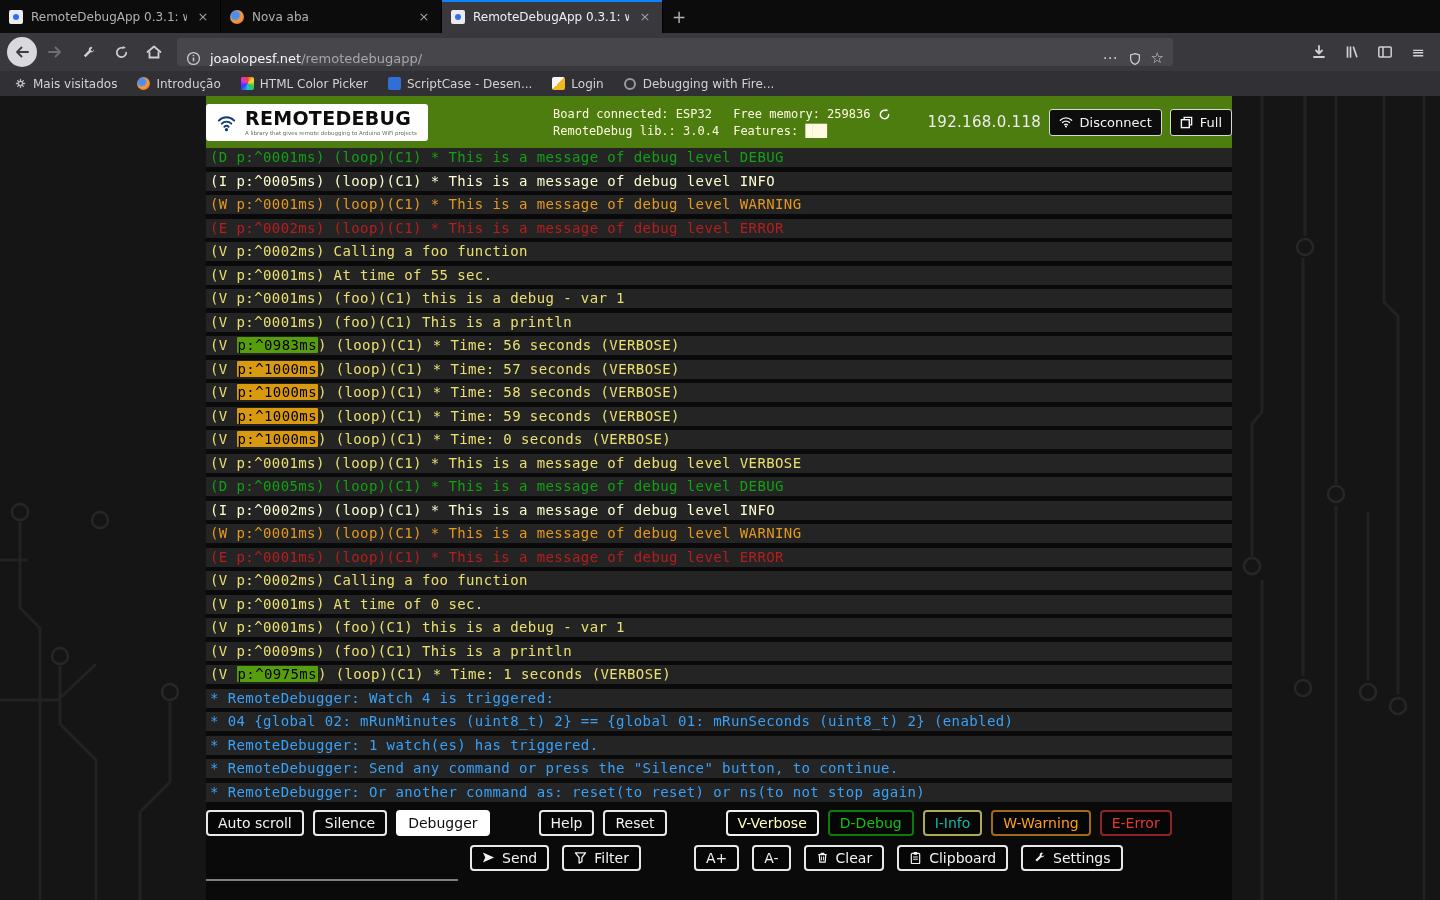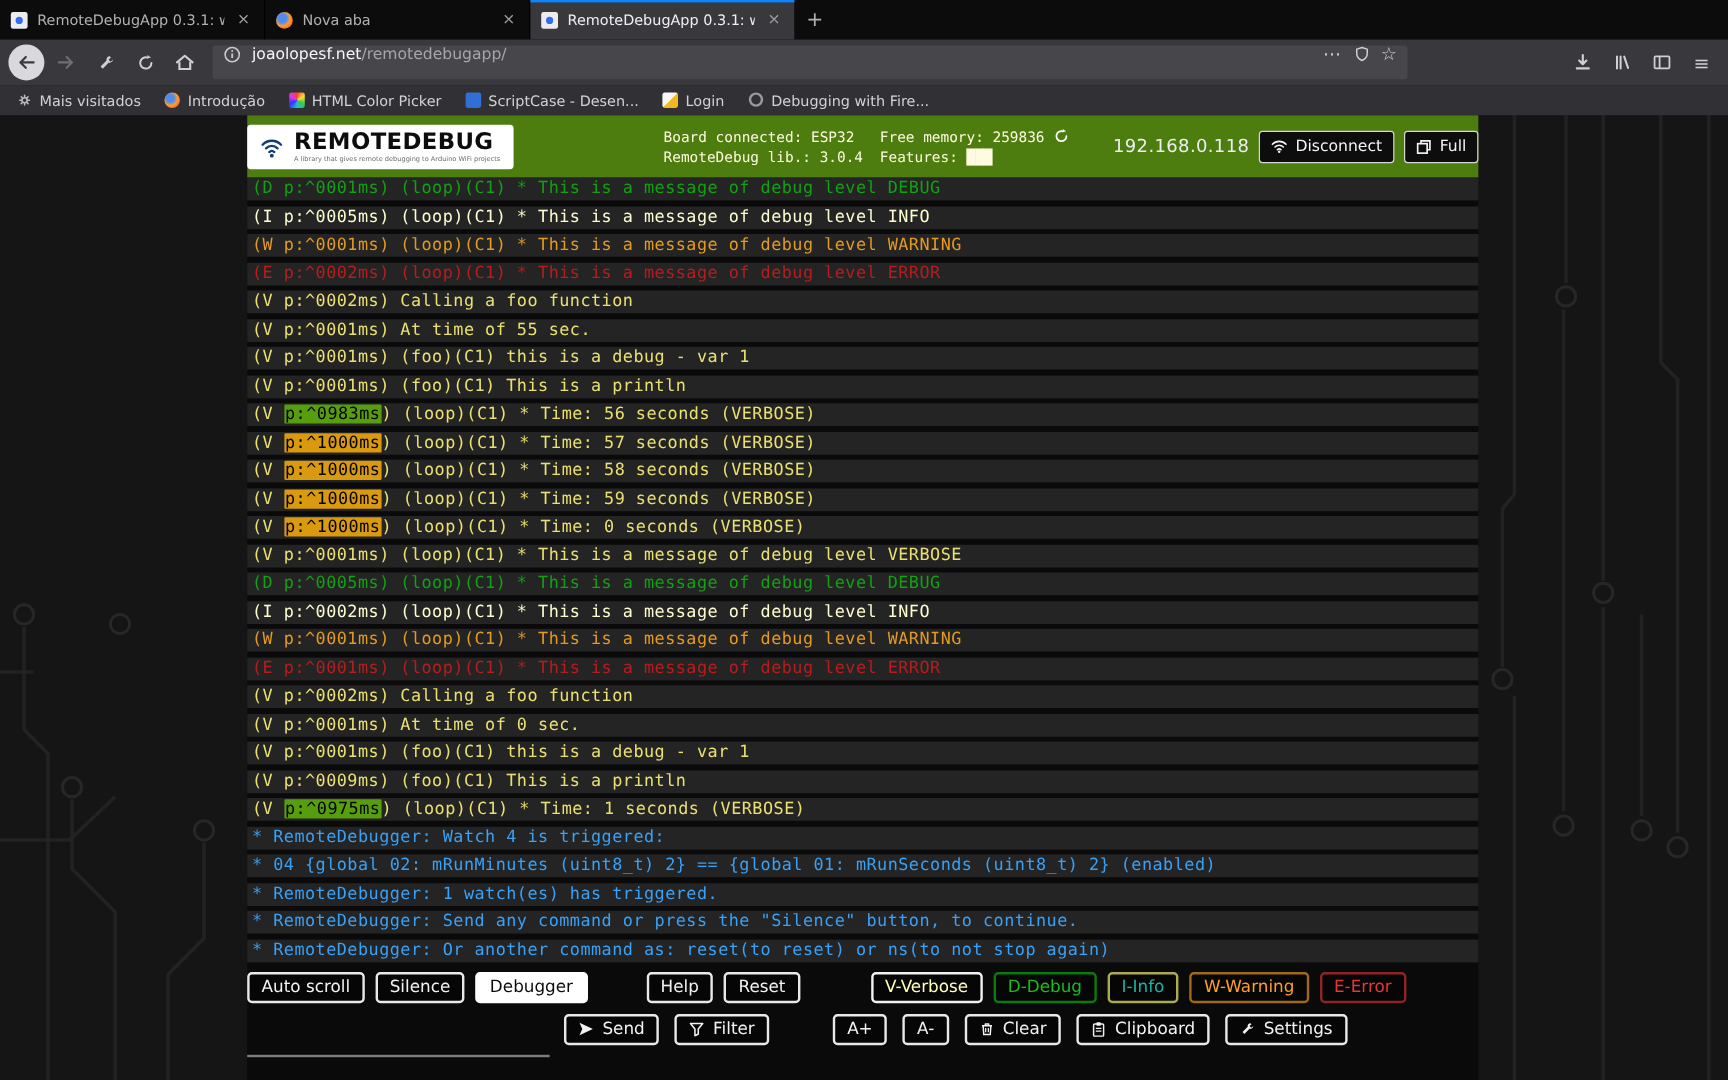--- a/index.html
+++ b/index.html
@@ -32,53 +32,53 @@
     color:#b1b1b3;font-size:17px}
 
   .navbar{position:absolute;top:33px;left:0;right:0;height:38px;background:#38383d;
     display:flex;align-items:center;padding:0 7px;gap:3px;z-index:3}
   .navbtn{width:30px;height:30px;flex:none;display:flex;align-items:center;justify-content:center;
     border-radius:3px;color:#cfcfd4}
   .navbtn svg{display:block}
   .navbtn.back{background:#d9d9dd;border-radius:50%;color:#3a3a3f}
   .navbtn.fwd{color:#6e6e73}
   .urlbar{flex:1;height:28px;background:#47474b;border-radius:3px;margin:0 128px 0 5px;
-    display:flex;align-items:flex-start;gap:9px;padding:0 9px;min-width:0}
+    display:flex;align-items:flex-end;gap:9px;padding:0 9px;min-width:0}
   .url-info{color:#c9c9ce;display:flex}
   .urltext{display:flex;font-size:13px;white-space:nowrap}
   .host{color:#f7f7f9}
   .path{color:#a6a6ab}
   .url-spacer{flex:1}
   .url-dots{color:#cfcfd4;font-size:15px;letter-spacing:1px;line-height:1}
   .url-shield{color:#cfcfd4;display:flex}
   .url-star{color:#cfcfd4;font-size:15px;line-height:1}
   .menu-btn{font-size:16px;color:#cfcfd4}
 
   .bookmarksbar{position:absolute;top:71px;left:0;right:0;height:25px;background:#313135;
     display:flex;align-items:center;gap:20px;padding:0 14px;z-index:3;font-size:12px;color:#d2d2d6}
-  .bm{display:flex;align-items:flex-start;gap:6px;white-space:nowrap;cursor:default}
+  .bm{display:flex;align-items:center;gap:6px;white-space:nowrap;cursor:default}
   .bicon{width:13px;height:13px;flex:none;display:inline-flex;align-items:center;justify-content:center}
   .picon{width:13px;height:13px;border-radius:2px;display:block;
     background:conic-gradient(#e43,#fd3,#3c4,#2bd,#33f,#d3e,#e43)}
   .sicon{width:13px;height:13px;border-radius:2px;display:block;background:#2f6fd6}
   .licon{width:13px;height:13px;border-radius:2px;display:block;
     background:linear-gradient(135deg,#f7f7f7 0 50%,#f2b824 50% 100%)}
   .ricon{width:12px;height:12px;border-radius:50%;border:2px solid #9a9a9e;display:block}
 
   
   .column{position:absolute;top:96px;bottom:0;left:206px;width:1026px;background:#0a0a0a;z-index:2}
   .app-header{height:52px;background:#4d7c0f;display:flex;align-items:center}
   .logo{width:222px;height:37px;background:#fff;border-radius:3px;display:flex;align-items:center;
     gap:7px;padding:0 9px;flex:none;overflow:hidden}
   .logo-texts{min-width:0}
   .logo-title{font-size:19px;font-weight:bold;color:#0d0d0d;letter-spacing:.3px;line-height:1}
   .logo-sub{font-size:5.5px;color:#6a6a6a;margin-top:2px;white-space:nowrap;overflow:hidden}
   .stats{margin-left:125px;display:grid;grid-template-columns:auto auto;column-gap:14px;row-gap:3px;
     font-family:"DejaVu Sans Mono",monospace;font-weight:normal;font-size:12px;color:#fffbe0;white-space:pre}
-  .stat-mem{display:flex;align-items:flex-start;gap:8px}
+  .stat-mem{display:flex;align-items:flex-end;gap:8px}
   .refresh{color:#fff}
   .ip{margin-left:36px;font-size:15px;color:#ededef;letter-spacing:.3px}
   .hbtn{margin-left:8px;display:flex;align-items:center;gap:7px;background:#0d0d0d;
     border:1px solid #d6d6d6;border-radius:3px;color:#f4f4f4;font-size:13px;padding:5px 9px;cursor:pointer}
   .hbtn.disconnect{margin-left:auto}
 
   
   .log-row{height:19px;line-height:19px;margin-bottom:4.5px;background:#242424;padding-left:4px;
     font-family:"DejaVu Sans Mono",monospace;font-weight:normal;font-size:14px;letter-spacing:.4px;
     white-space:pre;overflow:hidden}

